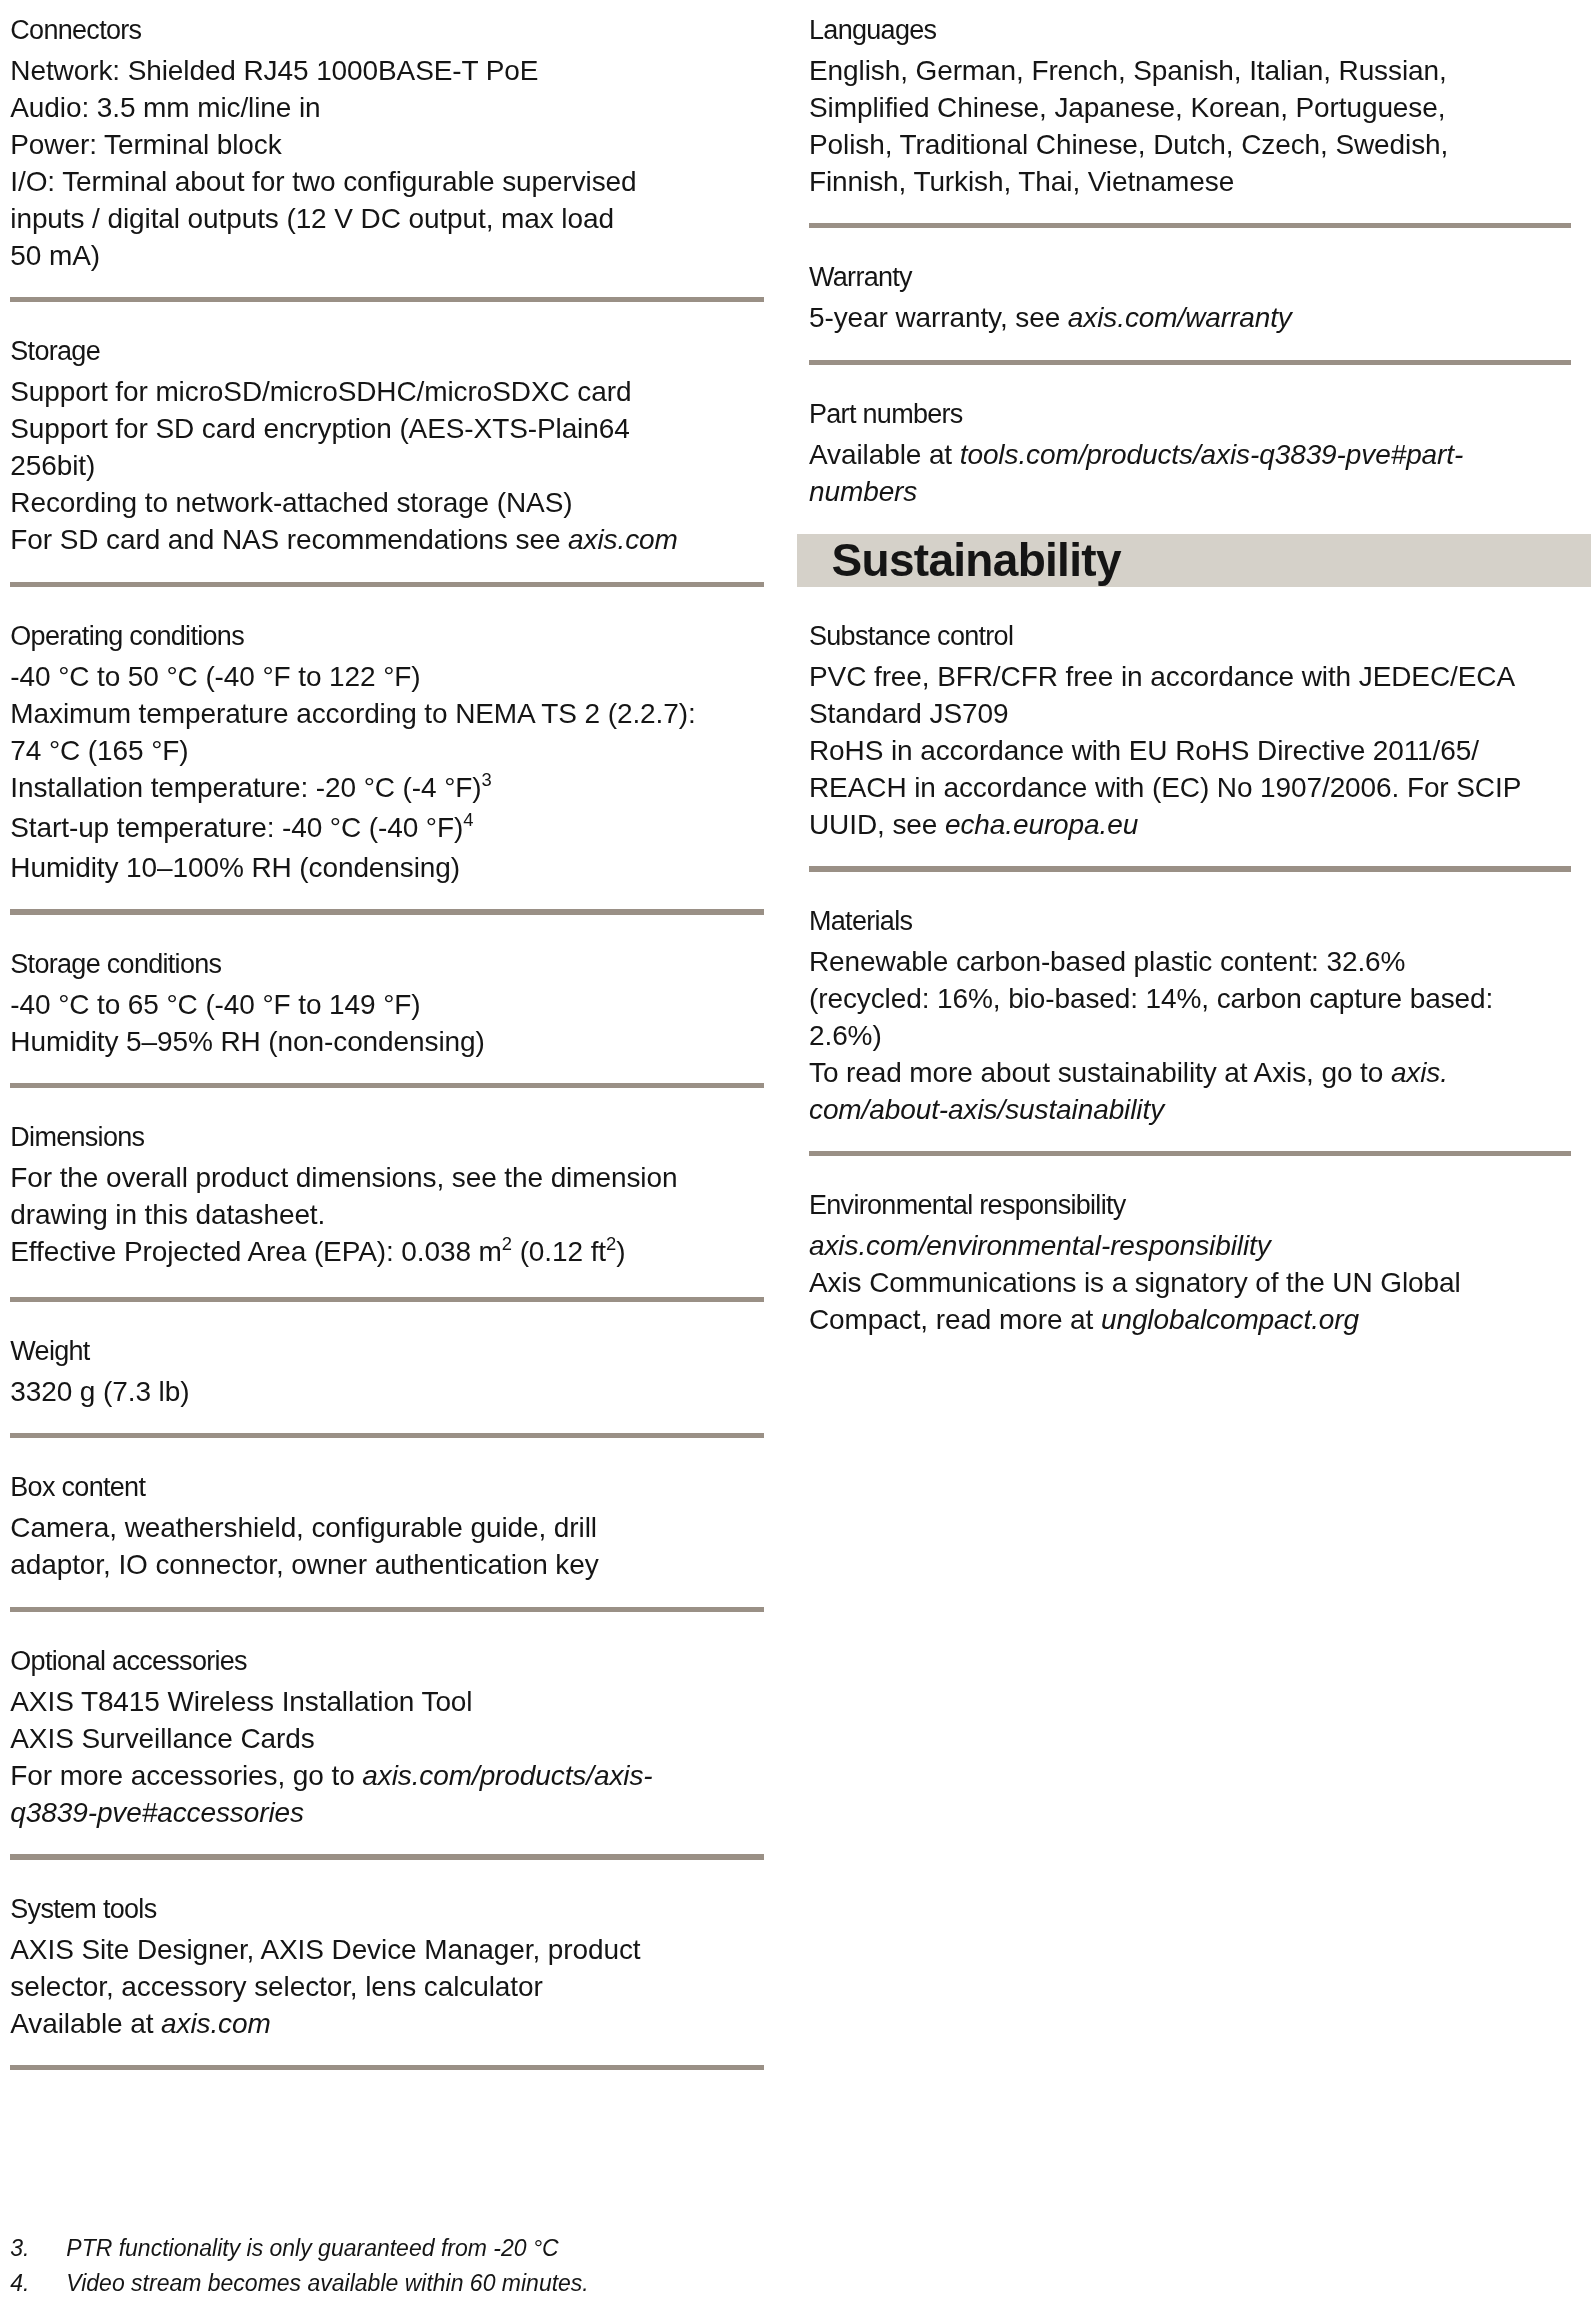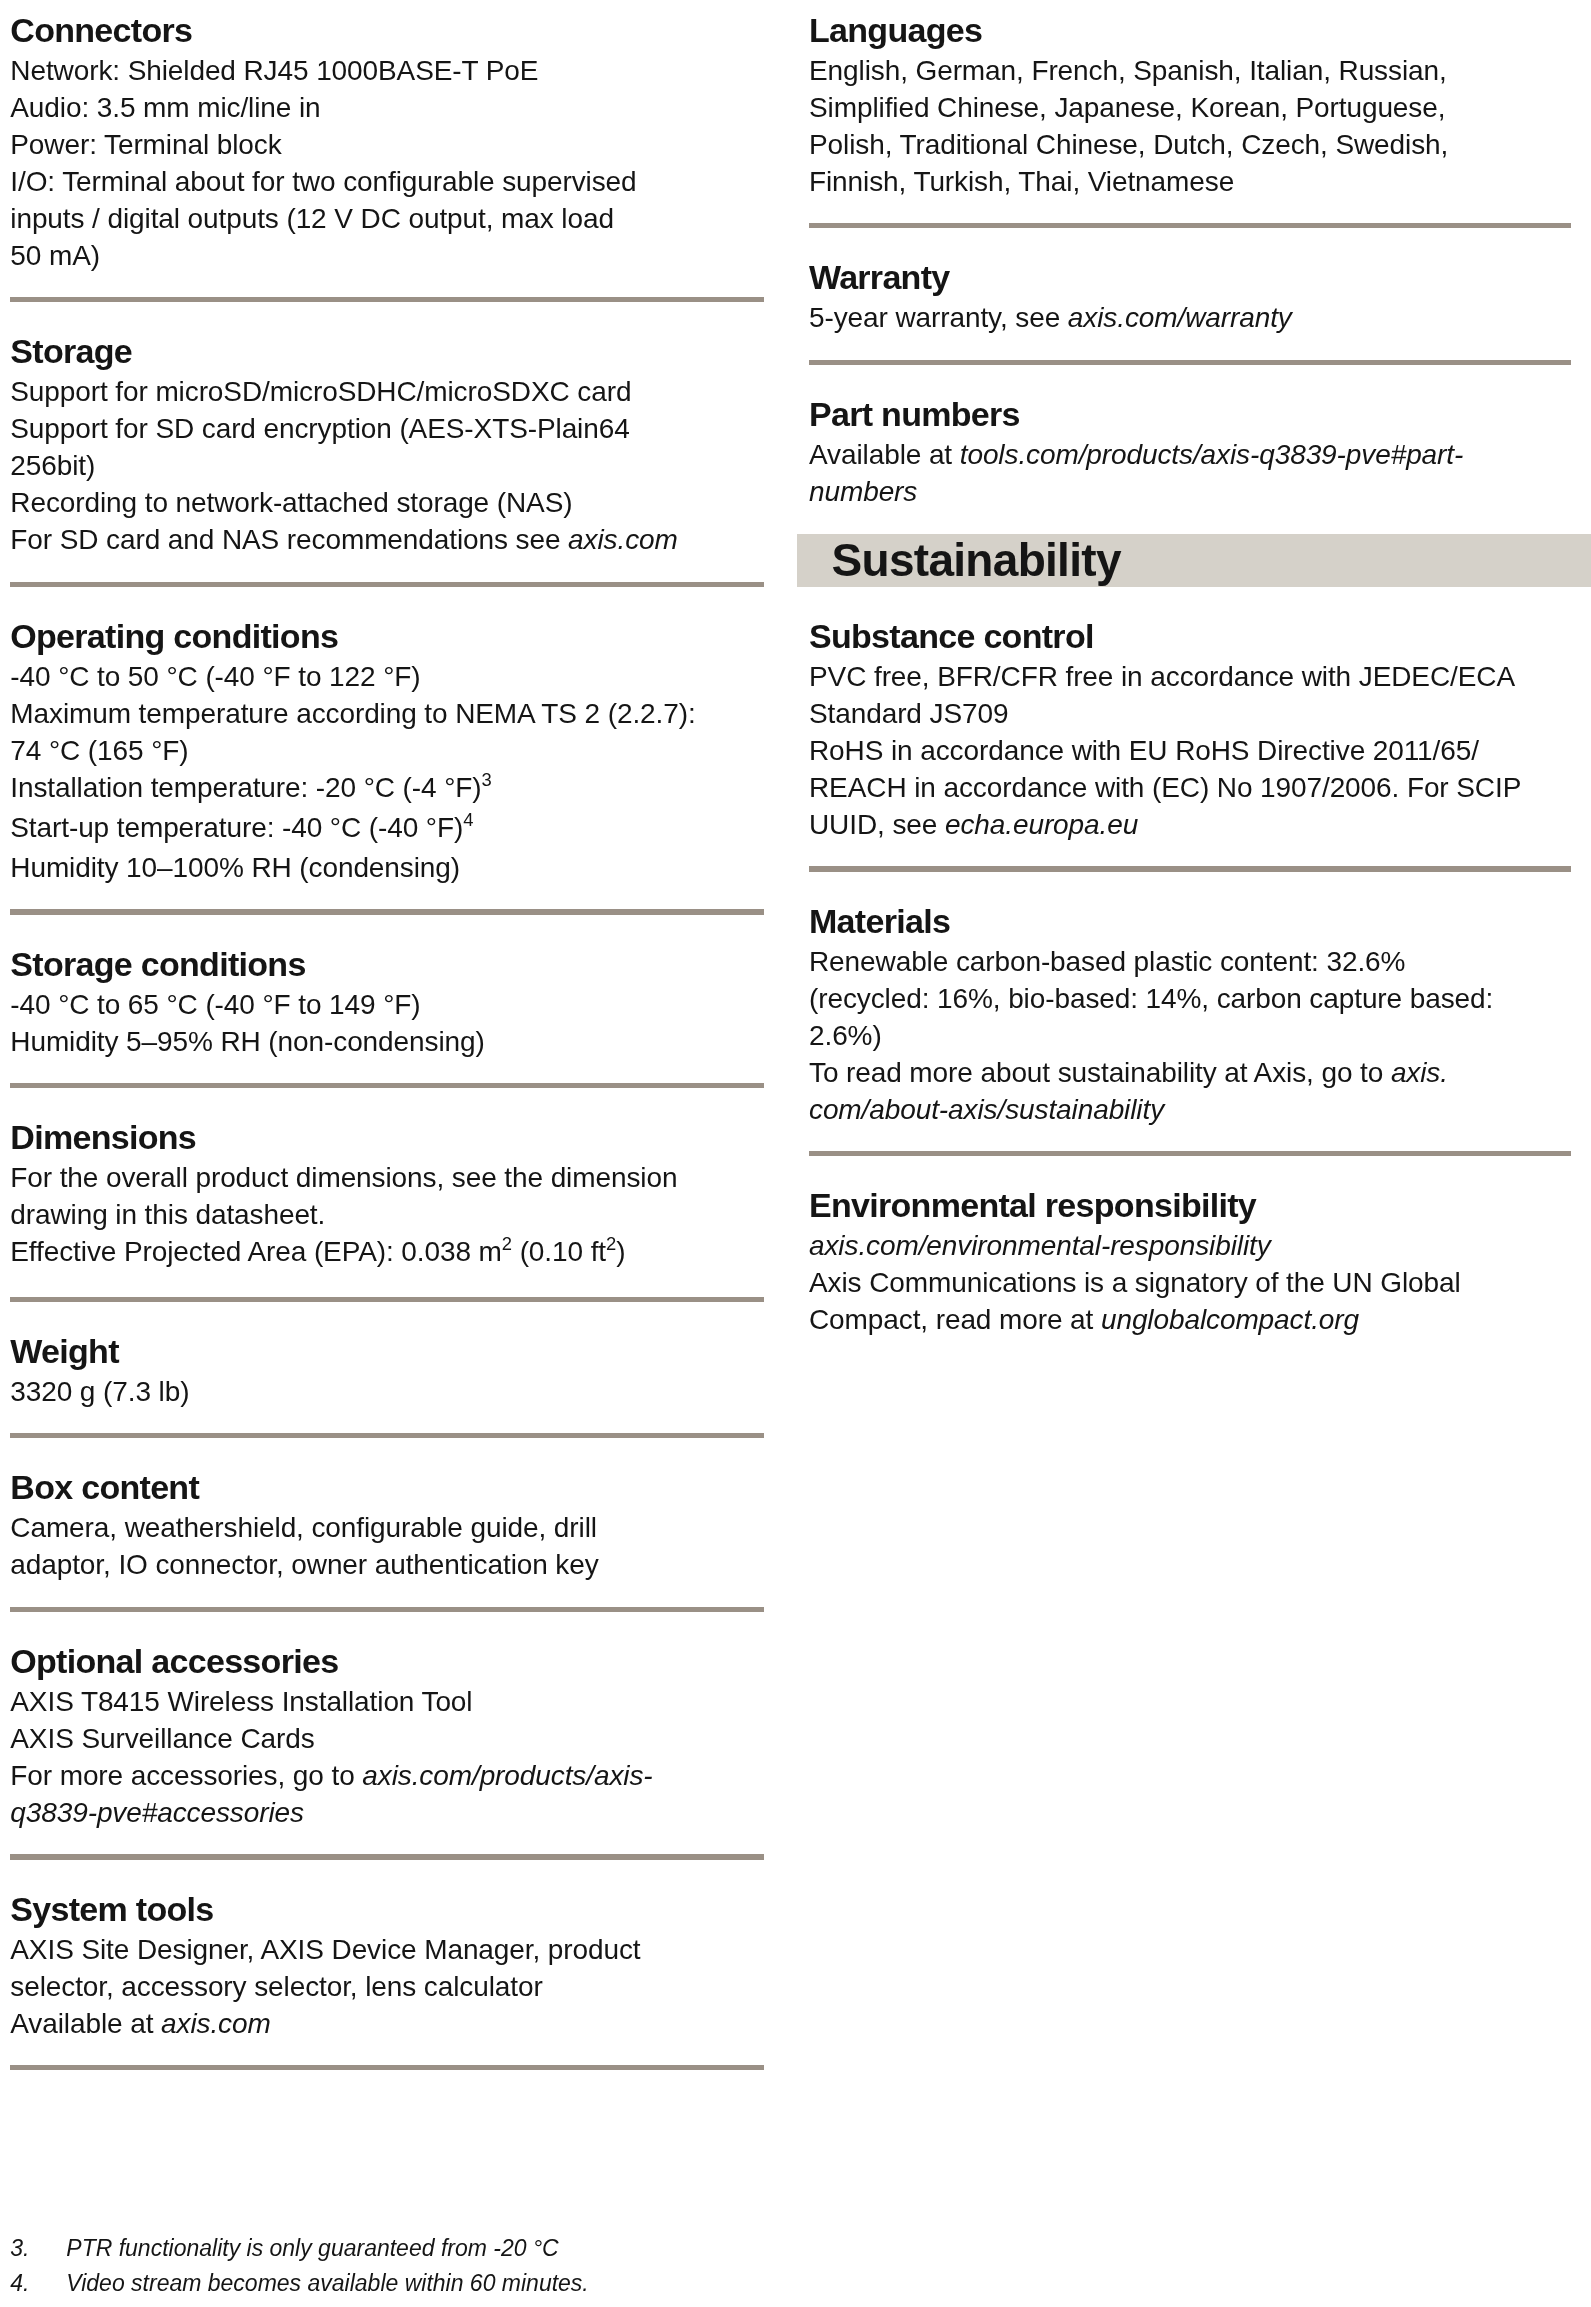--- a/index.html
+++ b/index.html
@@ -17,23 +17,23 @@
     font-family: "Liberation Sans", sans-serif;
     color: var(--text);
     overflow: hidden;
   }
   .page { position: absolute; inset: 0; }
   .column { position: absolute; top: 0; }
   .column-left  { left: 10.3px;  width: 754px; }
   .column-right { left: 809px; width: 762px; }
 
   .section h2 {
-    font-size: 34px;
+    font-size: 27px;
     line-height: 43px;
-    font-weight: 700;
+    font-weight: 400;
     letter-spacing: -0.7px;
     margin: 28px 0 0 0;
   }
   .section:first-child h2 { margin-top: 8.8px; }
 
   .line {
     font-size: 28px;
     line-height: 37px;
     margin: 0;
     white-space: nowrap;
@@ -116,21 +116,21 @@
       <section class="section">
         <h2>Storage conditions</h2>
         <p class="line"><span>-40 °C to 65 °C (-40 °F to 149 °F)</span></p>
         <p class="line"><span>Humidity 5–95% RH (non-condensing)</span></p>
         <div class="divider"></div>
       </section>
       <section class="section">
         <h2>Dimensions</h2>
         <p class="line"><span>For the overall product dimensions, see the dimension</span></p>
         <p class="line"><span>drawing in this datasheet.</span></p>
-        <p class="line"><span>Effective Projected Area (EPA): 0.038 m</span><sup class="sup">2</sup><span> (0.10 ft</span><sup class="sup">2</sup><span>)</span></p>
+        <p class="line"><span>Effective Projected Area (EPA): 0.038 m</span><sup class="sup">2</sup><span> (0.12 ft</span><sup class="sup">2</sup><span>)</span></p>
         <div class="divider"></div>
       </section>
       <section class="section">
         <h2>Weight</h2>
         <p class="line"><span>3320 g (7.3 lb)</span></p>
         <div class="divider"></div>
       </section>
       <section class="section">
         <h2>Box content</h2>
         <p class="line"><span>Camera, weathershield, configurable guide, drill</span></p>

